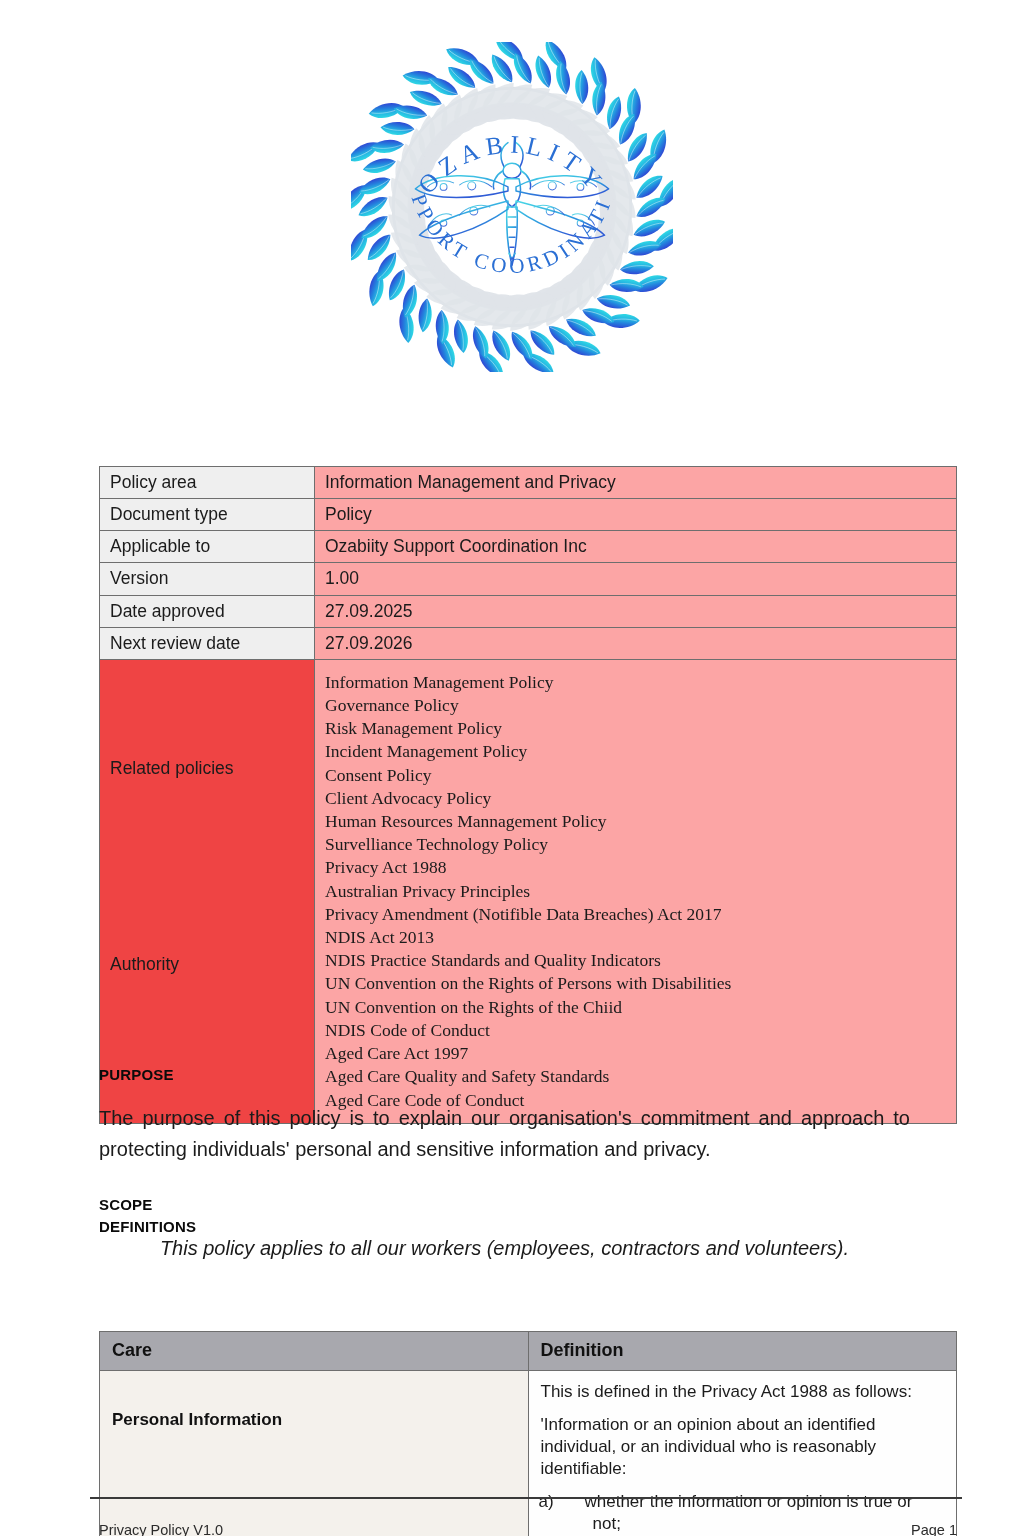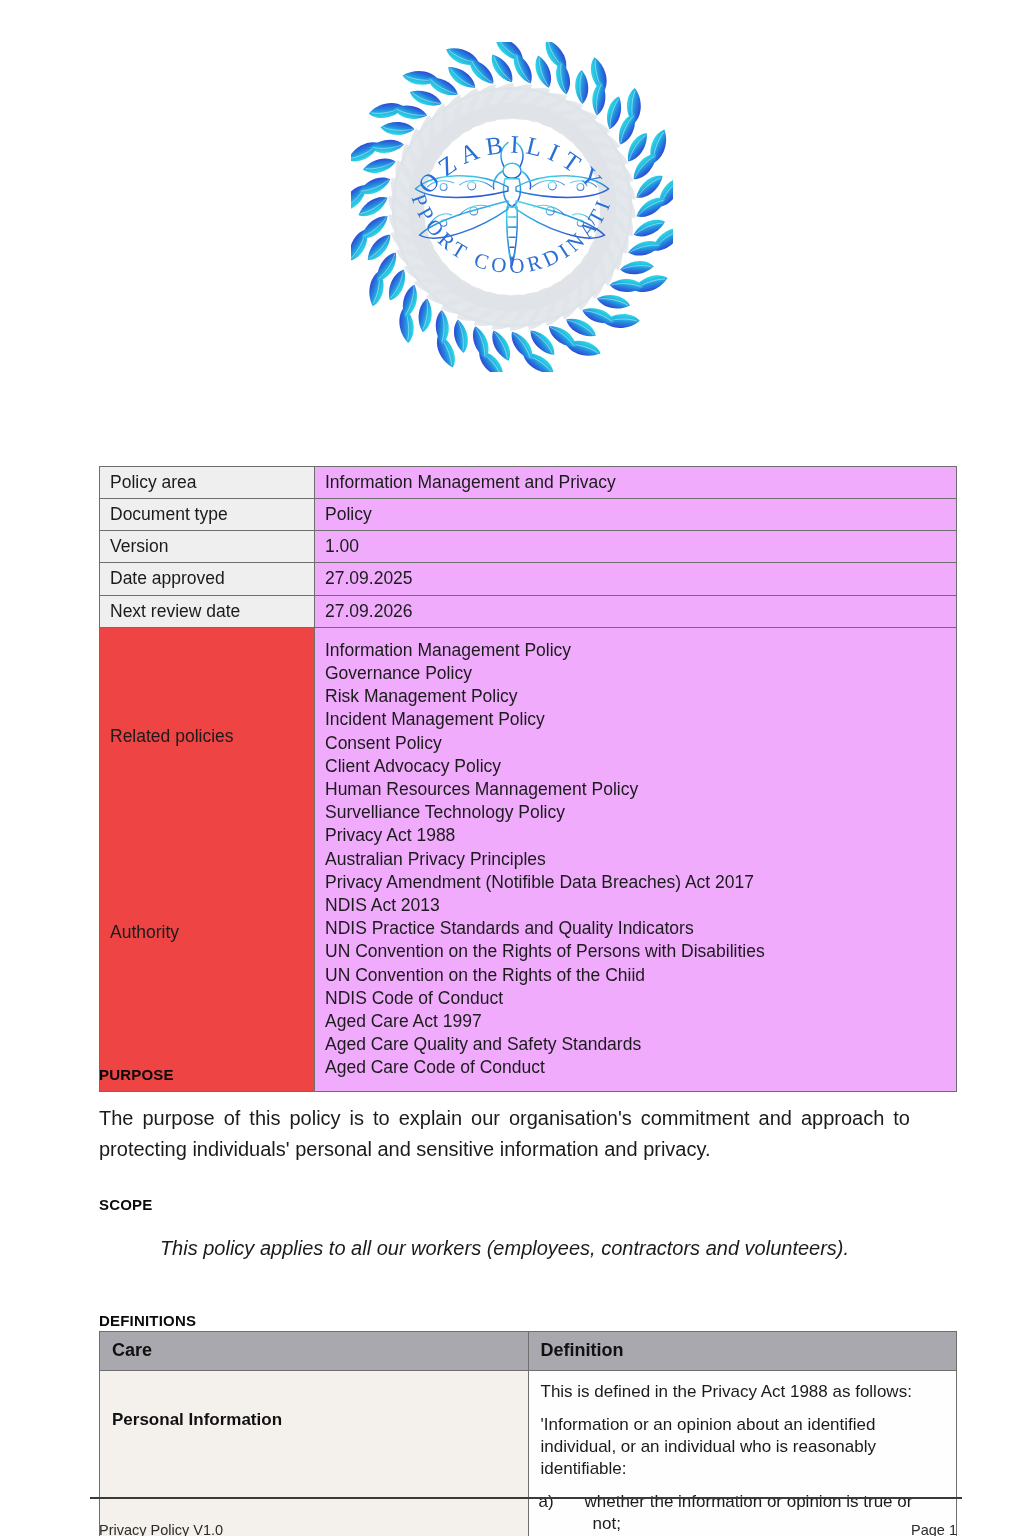--- a/index.html
+++ b/index.html
@@ -63,33 +63,34 @@
     table-layout: fixed;
     font-size: 17.5px;
     border-radius: 12px;
   }
   .meta-table td {
     border: 1px solid #6e6e6e;
     padding: 3px 8px 4px 10px;
     vertical-align: top;
     line-height: 1.38;
     color: #1b1b1b;
-    background: #f0abfc;
+    background: #fca5a5;
   }
   .meta-table td.label {
     width: 196px;
     background: #efefef;
     color: #1b1b1b;
   }
 
   .lists-cell { padding: 0 !important; background: #fdfdfd; }
   .lists-cell .ln {
     padding: 0px 10px 0px 10px;
     line-height: 23.2px;
     white-space: nowrap;
+    font-family: Liberation Serif, serif;
   }
   .lists-cell .pad-top { padding-top: 11px; }
   .lists-cell .pad-bot { padding-bottom: 11px; }
 
   .label-stack {
     position: relative;
     height: 100%;
     background: #f0f0f0;
   }
   .lbl-related {
@@ -126,21 +127,21 @@
     line-height: 31px;
     color: #1b1b1b;
     text-align: justify;
   }
   .body-para.nojust { text-align: center; font-style: italic; }
 
   #purpose-head { top: 1066px; }
   #purpose-text { top: 1103px; }
   #scope-head   { top: 1196px; }
   #scope-text   { top: 1233px; }
-  #definitions-head { top: 1312px; }
+  #definitions-head { top: 1218px; }
 
   
   .def-table {
     position: absolute;
     left: 99px;
     top: 1331px;
     width: 858px;
     border-collapse: collapse;
     table-layout: fixed;
     font-size: 17px;
@@ -450,20 +451,24 @@
     <tbody>
       <tr>
         <td class="label">Policy area</td>
         <td>Information Management and Privacy</td>
       </tr>
       <tr>
         <td class="label">Document type</td>
         <td>Policy</td>
       </tr>
       <tr>
+        <td class="label">Applicable to</td>
+        <td>Ozabiity Support Coordination Inc</td>
+      </tr>
+      <tr>
         <td class="label">Version</td>
         <td>1.00</td>
       </tr>
       <tr>
         <td class="label">Date approved</td>
         <td>27.09.2025</td>
       </tr>
       <tr>
         <td class="label">Next review date</td>
         <td>27.09.2026</td>

